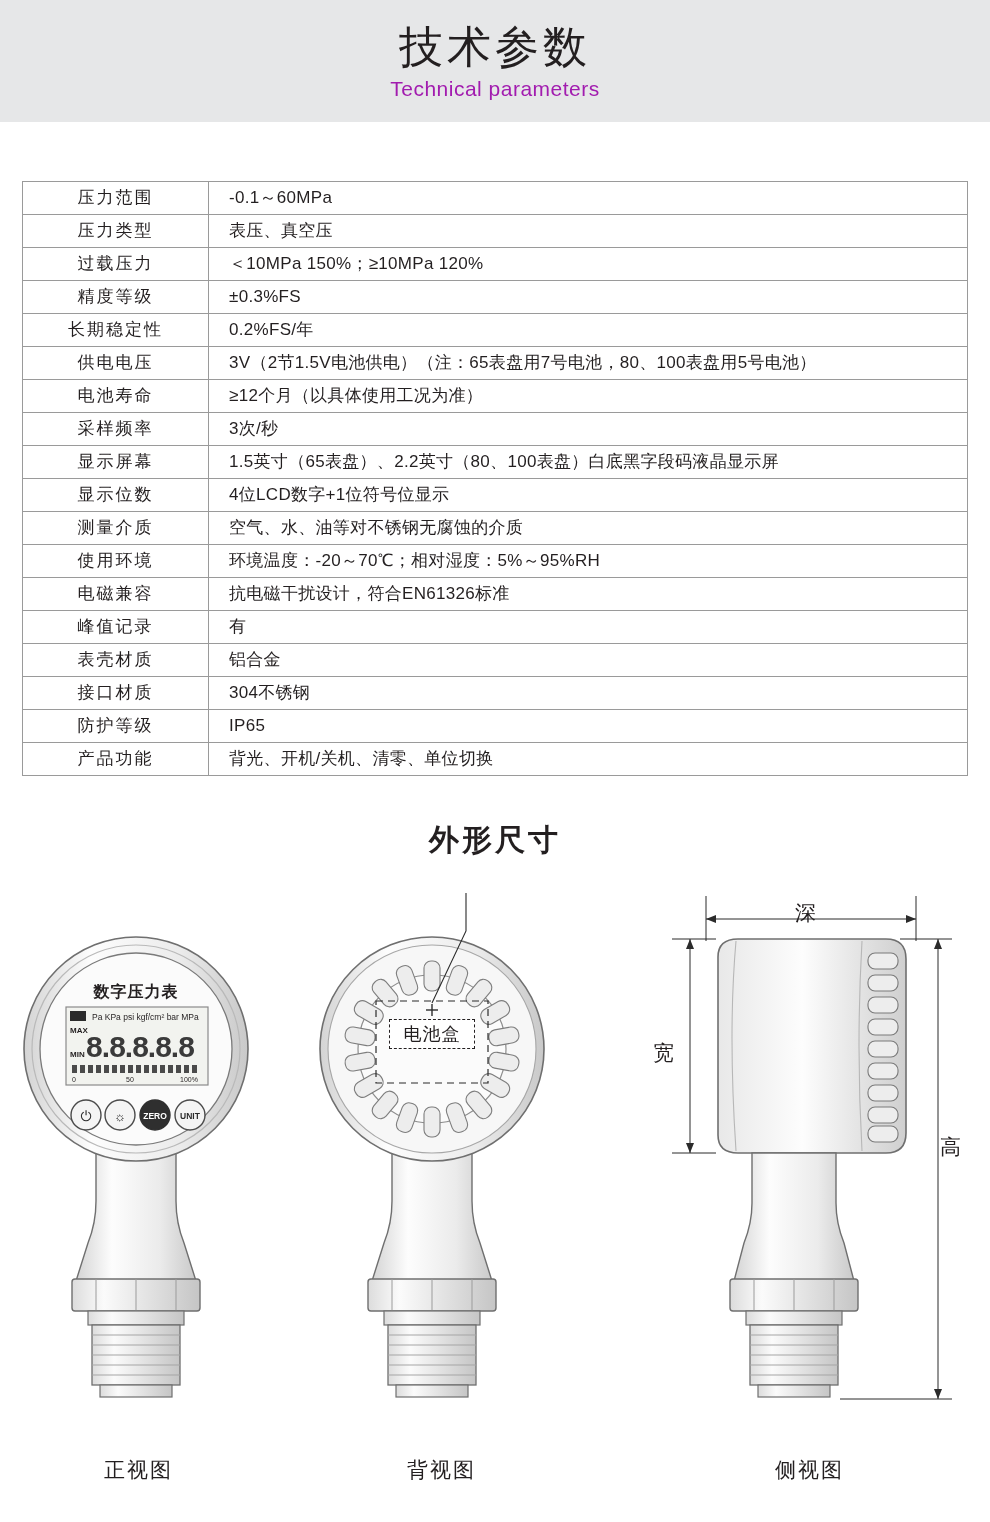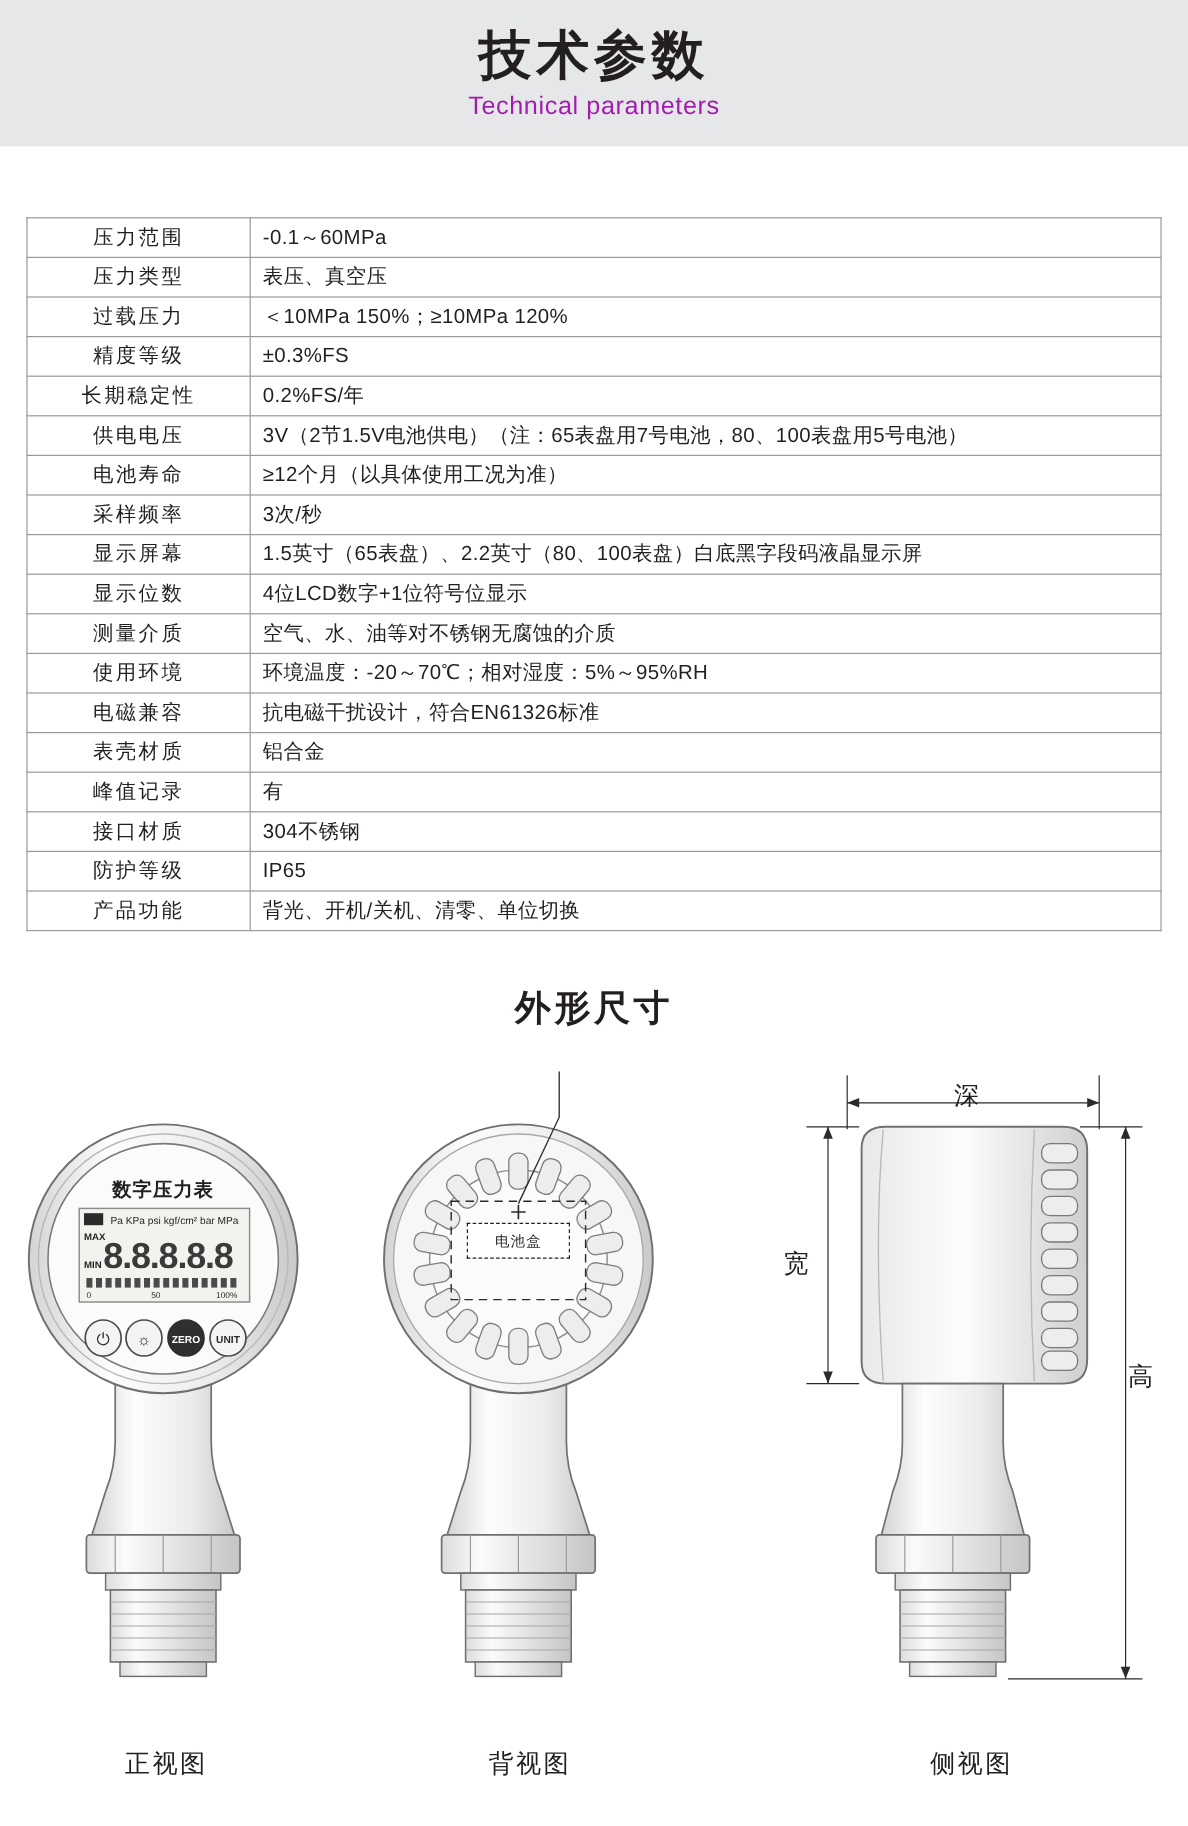--- a/index.html
+++ b/index.html
@@ -19,21 +19,21 @@
     width: 990px;
     height: 122px;
     background: #e6e7e8;
     display: flex;
     flex-direction: column;
     align-items: center;
     justify-content: center;
   }
   .header-cn {
     font-size: 44px;
-    font-weight: bold;
+    font-weight: normal;
     letter-spacing: 4px;
     color: #231f20;
     line-height: 1.2;
   }
   .header-en {
     font-size: 21px;
     color: #a21caf;
     margin-top: 4px;
     letter-spacing: 0.5px;
   }
@@ -55,21 +55,21 @@
     color: #231f20;
     line-height: 1.25;
   }
   table.spec td.label {
     width: 186px;
     text-align: center;
     letter-spacing: 2px;
     white-space: nowrap;
   }
   table.spec td.value {
-    padding-left: 10px;
+    padding-left: 20px;
     letter-spacing: 0.3px;
   }
 
   
   .dim-title {
     text-align: center;
     font-size: 30px;
     font-weight: bold;
     letter-spacing: 3px;
     margin-top: 44px;
@@ -113,21 +113,21 @@
   .lab-width { left: 653px; top: 168px; }
   .lab-height{ left: 940px; top: 262px; }
 
   .batt-box-label {
     position: absolute;
     left: 389px;
     top: 148px;
     width: 86px;
     height: 30px;
     border: 1px dashed #231f20;
-    font-size: 12px;
+    font-size: 18px;
     display: flex;
     align-items: center;
     justify-content: center;
     letter-spacing: 1px;
     background: #fff;
   }
 
   svg.figures { position: absolute; left: 0; top: 0; }
 
   
@@ -190,26 +190,26 @@
         </tr>
       <tr>
           <td class="label">使用环境</td>
           <td class="value">环境温度：-20～70℃；相对湿度：5%～95%RH</td>
         </tr>
       <tr>
           <td class="label">电磁兼容</td>
           <td class="value">抗电磁干扰设计，符合EN61326标准</td>
         </tr>
       <tr>
+          <td class="label">峰值记录</td>
+          <td class="value">有</td>
+        </tr>
+      <tr>
           <td class="label">表壳材质</td>
           <td class="value">铝合金</td>
-        </tr>
-      <tr>
-          <td class="label">峰值记录</td>
-          <td class="value">有</td>
         </tr>
       <tr>
           <td class="label">接口材质</td>
           <td class="value">304不锈钢</td>
         </tr>
       <tr>
           <td class="label">防护等级</td>
           <td class="value">IP65</td>
         </tr>
       <tr>

